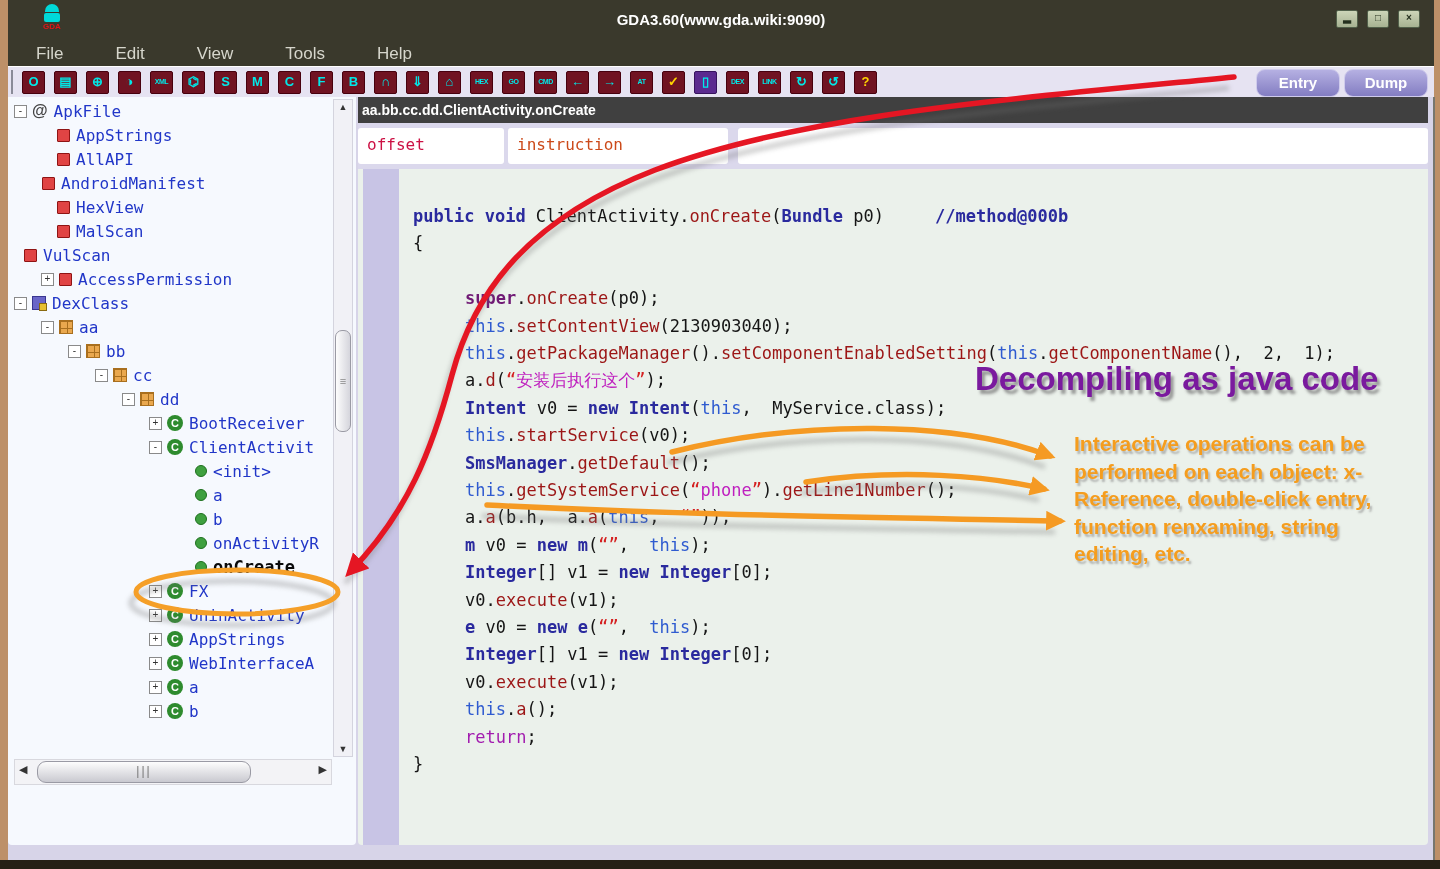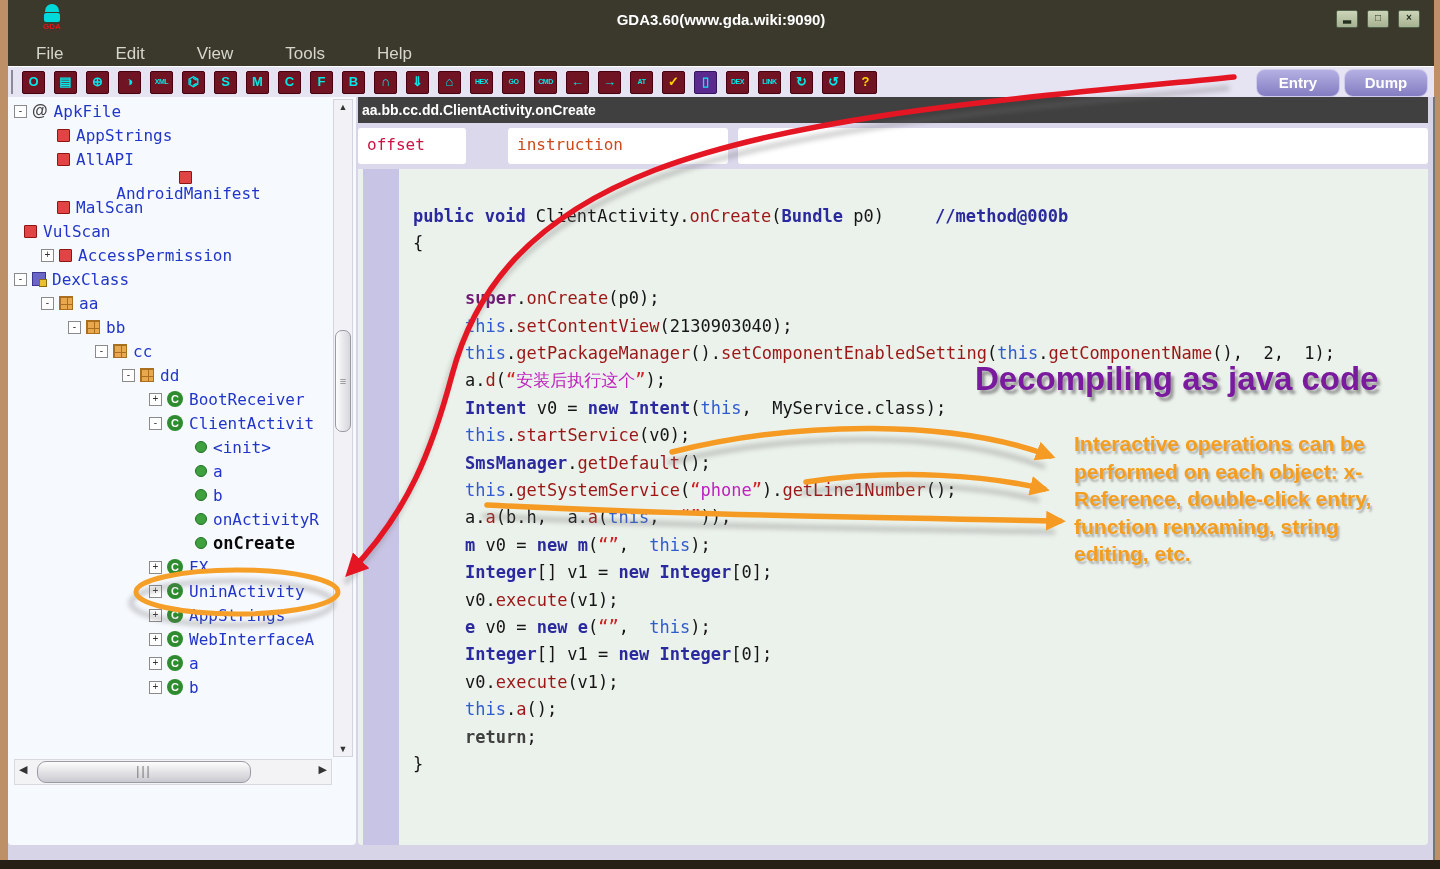--- a/index.html
+++ b/index.html
@@ -64,32 +64,32 @@
   .hscroll .arr{position:absolute;top:3px;font-size:11px;color:#333;}
   .hthumb{position:absolute;left:22px;top:1px;width:212px;height:20px;border:1px solid #9a9aa4;border-radius:9px;
           background:linear-gradient(#fdfdfd,#c9c9d0);text-align:center;color:#777;font-size:12px;line-height:18px;letter-spacing:2px;}
   
   .codepanel{position:absolute;left:358px;top:97px;width:1070px;height:748px;}
   .greenbar{position:absolute;left:0;top:0;width:100%;height:26px;background:#404040;color:#fff;
             font-size:14px;font-weight:bold;line-height:26px;padding-left:4px;box-sizing:border-box;}
   .colhead{position:absolute;left:0;top:26px;width:100%;height:46px;background:#dbd8ec;}
   .colbox{position:absolute;top:5px;height:36px;background:#fff;border-radius:3px;box-sizing:border-box;
           font-family:"DejaVu Sans Mono",monospace;font-size:16px;line-height:34px;padding-left:9px;}
-  .colbox.c1{left:0;width:108px;color:#cc1144;}
+  .colbox.c1{left:0;width:146px;color:#cc1144;}
   .colbox.c2{left:150px;width:220px;color:#cc4a1a;}
   .colbox.c3{left:380px;width:690px;}
   .codearea{position:absolute;left:0;top:72px;width:100%;height:676px;background:#ebf1eb;border-radius:0 0 4px 4px;}
   .leftstrip{position:absolute;left:5px;top:0;width:36px;height:100%;background:#c8c4e5;}
   #code{position:absolute;left:55px;top:34px;font-family:"DejaVu Sans Mono",monospace;font-size:17px;
         line-height:27.4px;white-space:pre;}
   .code-line{min-height:27.4px;}
   .code-line.ind{padding-left:52px;}
   .tk-k{color:#2a2a9e;font-weight:bold}.tk-t{color:#2a2a9e;font-weight:bold}
   .tk-m{color:#9c1616}.tk-th{color:#2f5bd0}.tk-sp{color:#701a75;font-weight:bold}
-  .tk-rt{color:#404040;font-weight:bold}.tk-s{color:#bf1fbf}.tk-q{color:#d42020}
+  .tk-rt{color:#a21caf;font-weight:normal}.tk-s{color:#bf1fbf}.tk-q{color:#d42020}
   .tk-c{color:#2a2a9e;font-weight:bold}.tk-p{color:#151515}
   
   .statusbar{position:absolute;left:8px;top:845px;width:1426px;height:15px;background:#d7d4e8;}
   .bottomstrip{position:absolute;left:0;top:860px;width:1440px;height:9px;background:#251f16;}
   .rightline{position:absolute;left:1433px;top:97px;width:2px;height:763px;background:#77776f;}
   
   .anno-purple{position:absolute;left:975px;top:360px;width:440px;color:#7a1a9e;font-size:33px;
                font-weight:bold;text-shadow:3px 4px 3px rgba(120,120,120,0.75);}
   .anno-orange{position:absolute;left:1074px;top:430px;width:360px;color:#f59d1e;font-size:21px;
                font-weight:bold;line-height:27.5px;white-space:pre-line;
@@ -187,24 +187,29 @@
         <div class="trow" style="padding-left: 33px;">
           <span class="spacer"></span>
           <span class="ic ic-leaf"></span>
           <span class="tlabel">AppStrings</span>
         </div>
         <div class="trow" style="padding-left: 33px;">
           <span class="spacer"></span>
           <span class="ic ic-leaf"></span>
           <span class="tlabel">AllAPI</span>
         </div>
-        <div class="trow" style="padding-left: 33px; flex-direction: column;">
+        <div class="trow" style="padding-left: 18px;">
           <span class="spacer"></span>
           <span class="ic ic-leaf"></span>
           <span class="tlabel">AndroidManifest</span>
+        </div>
+        <div class="trow" style="padding-left: 33px;">
+          <span class="spacer"></span>
+          <span class="ic ic-leaf"></span>
+          <span class="tlabel">HexView</span>
         </div>
         <div class="trow" style="padding-left: 33px;">
           <span class="spacer"></span>
           <span class="ic ic-leaf"></span>
           <span class="tlabel">MalScan</span>
         </div>
         <div class="trow" style="">
           <span class="spacer"></span>
           <span class="ic ic-leaf"></span>
           <span class="tlabel">VulScan</span>

